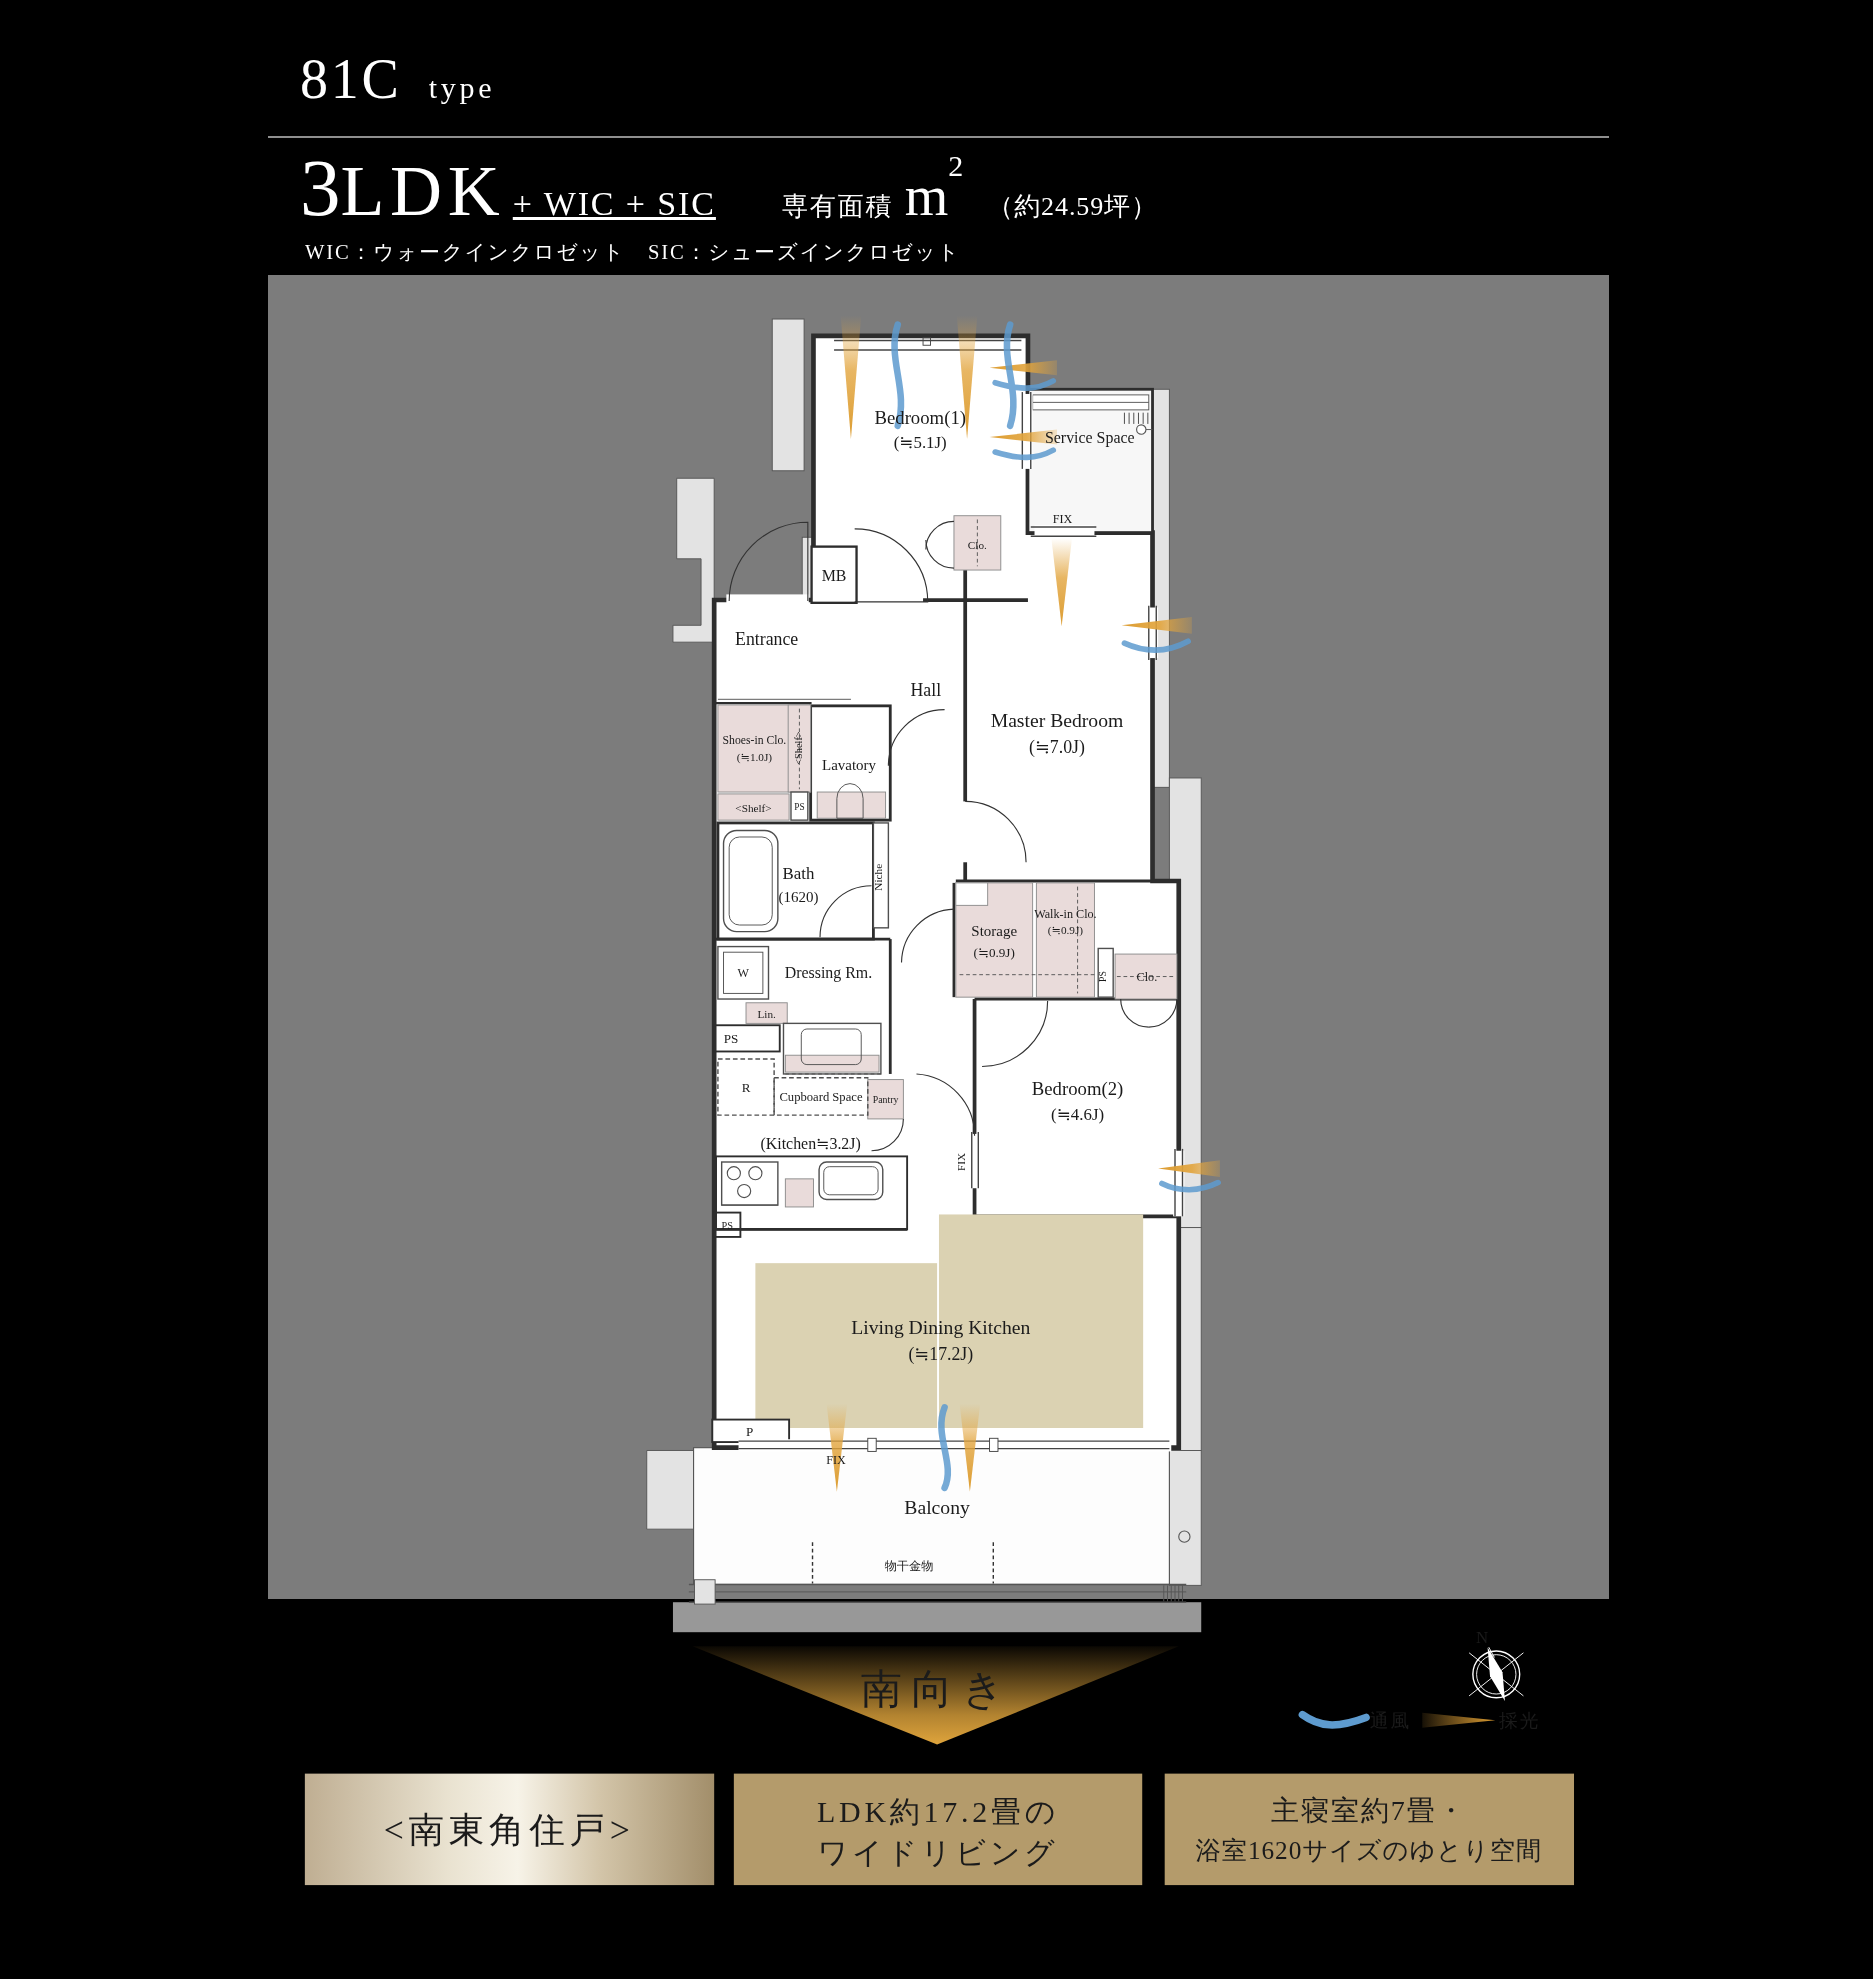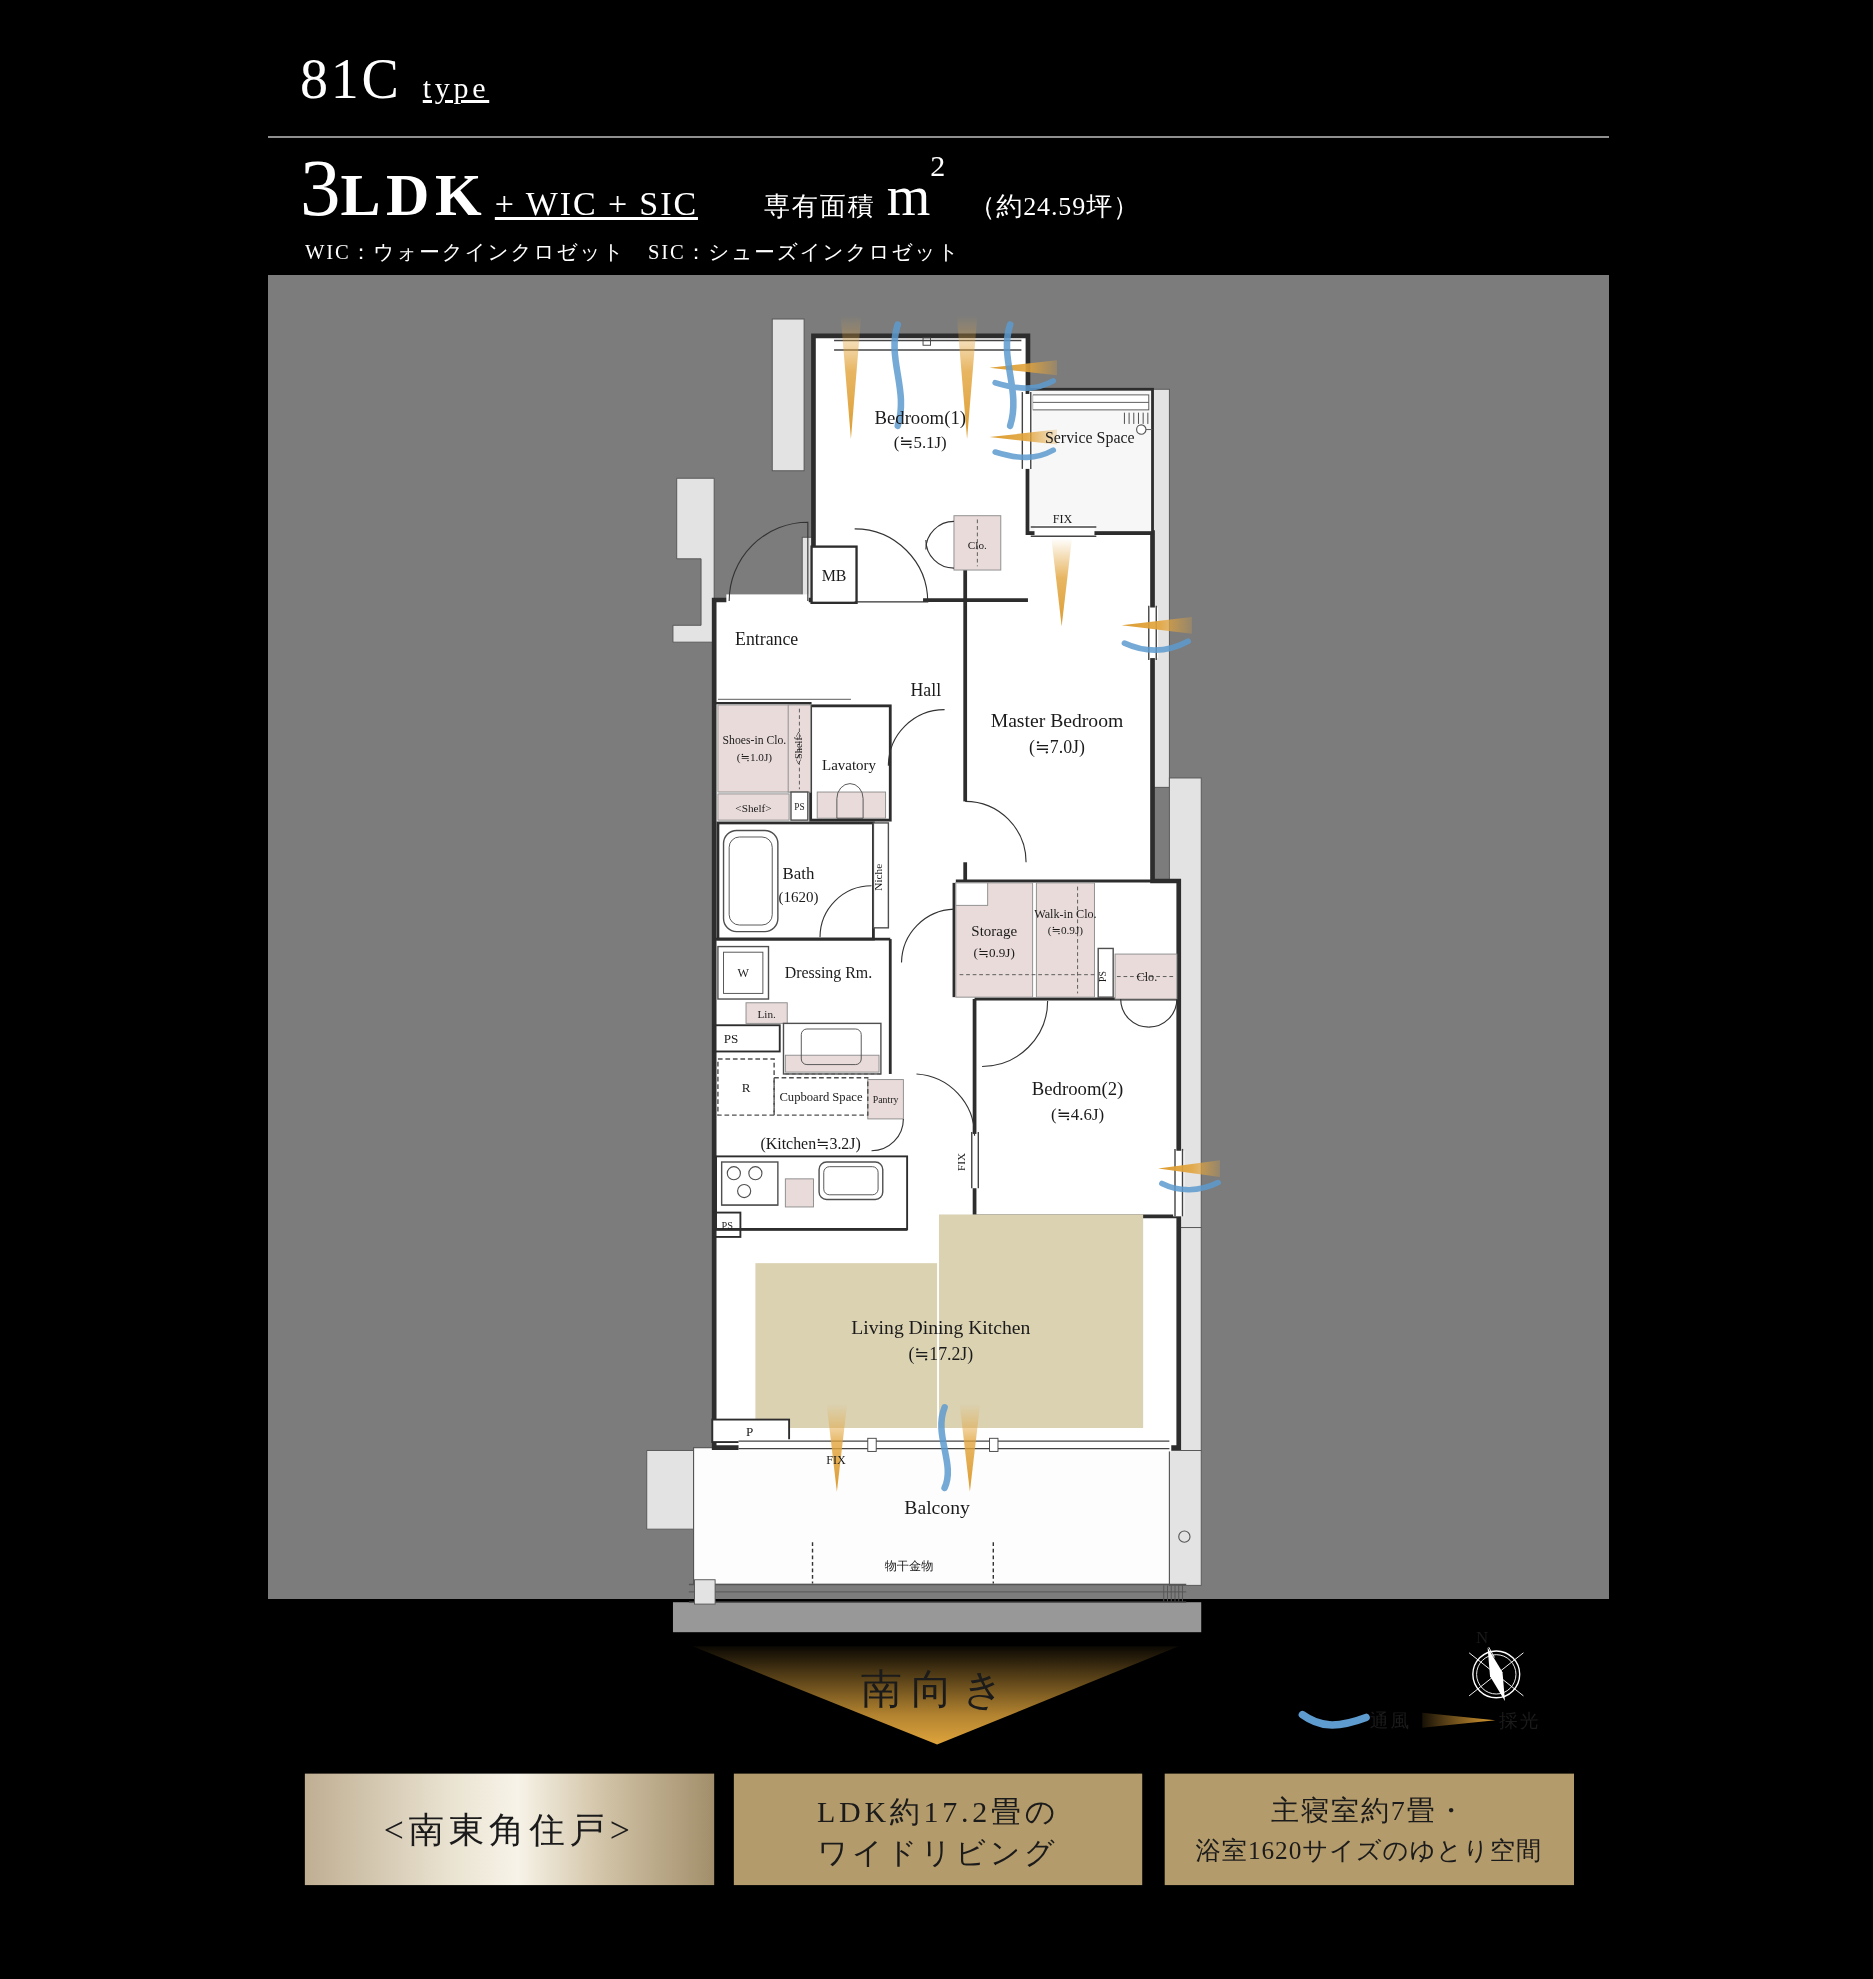--- a/index.html
+++ b/index.html
@@ -1,25 +1,25 @@
 <!DOCTYPE html>
 <html style="font-size:15px"><head>
 <meta charset="utf-8">
 <style>
   html,body{margin:0;padding:0;background:#000;}
   body{width:1874px;height:1980px;position:relative;overflow:hidden;
        font-family:"Liberation Serif","DejaVu Serif",serif;color:#fff;}
   .abs{position:absolute;}
   #title-row{left:300px;top:47px;white-space:nowrap;}
   #title-row .code{font-size:56px;letter-spacing:2.8px;}
-  #title-row .suffix{font-size:30px;margin-left:21px;letter-spacing:3.7px;text-decoration:underline;}
+  #title-row .suffix{font-size:30px;margin-left:27px;letter-spacing:3.7px;}
   #divider{left:268px;top:136px;width:1341px;height:1.9px;background:#8f8f8f;}
   #spec-row{left:300px;top:142px;display:flex;align-items:baseline;white-space:nowrap;}
   .l-num{font-size:81px;}
-  .l-caps{font-size:60px;letter-spacing:5.6px;font-weight:bold;}
+  .l-caps{font-size:72px;letter-spacing:5.6px;}
   .l-rest{font-size:34px;letter-spacing:1.9px;margin-left:7.5px;text-decoration:underline;}
   .a-label{font-size:26px;margin-left:66px;letter-spacing:1.9px;}
   .a-value{font-size:82px;margin-left:15px;}
   .a-unit{font-size:56px;margin-left:11.2px;}
   .a-sup{font-size:30px;display:inline-block;transform:translateY(-39px);}
   .a-tsubo{font-size:26px;margin-left:24px;letter-spacing:0.9px;}
   #note-row{left:305px;top:238px;font-size:20.6px;letter-spacing:1.9px;}
   #panel{left:268px;top:275px;width:1341px;height:1324px;background:#7c7c7c;}
   #plan-svg{position:absolute;left:0;top:0;width:1341px;height:1641px;}
   text{fill:#1b1b1b;}

